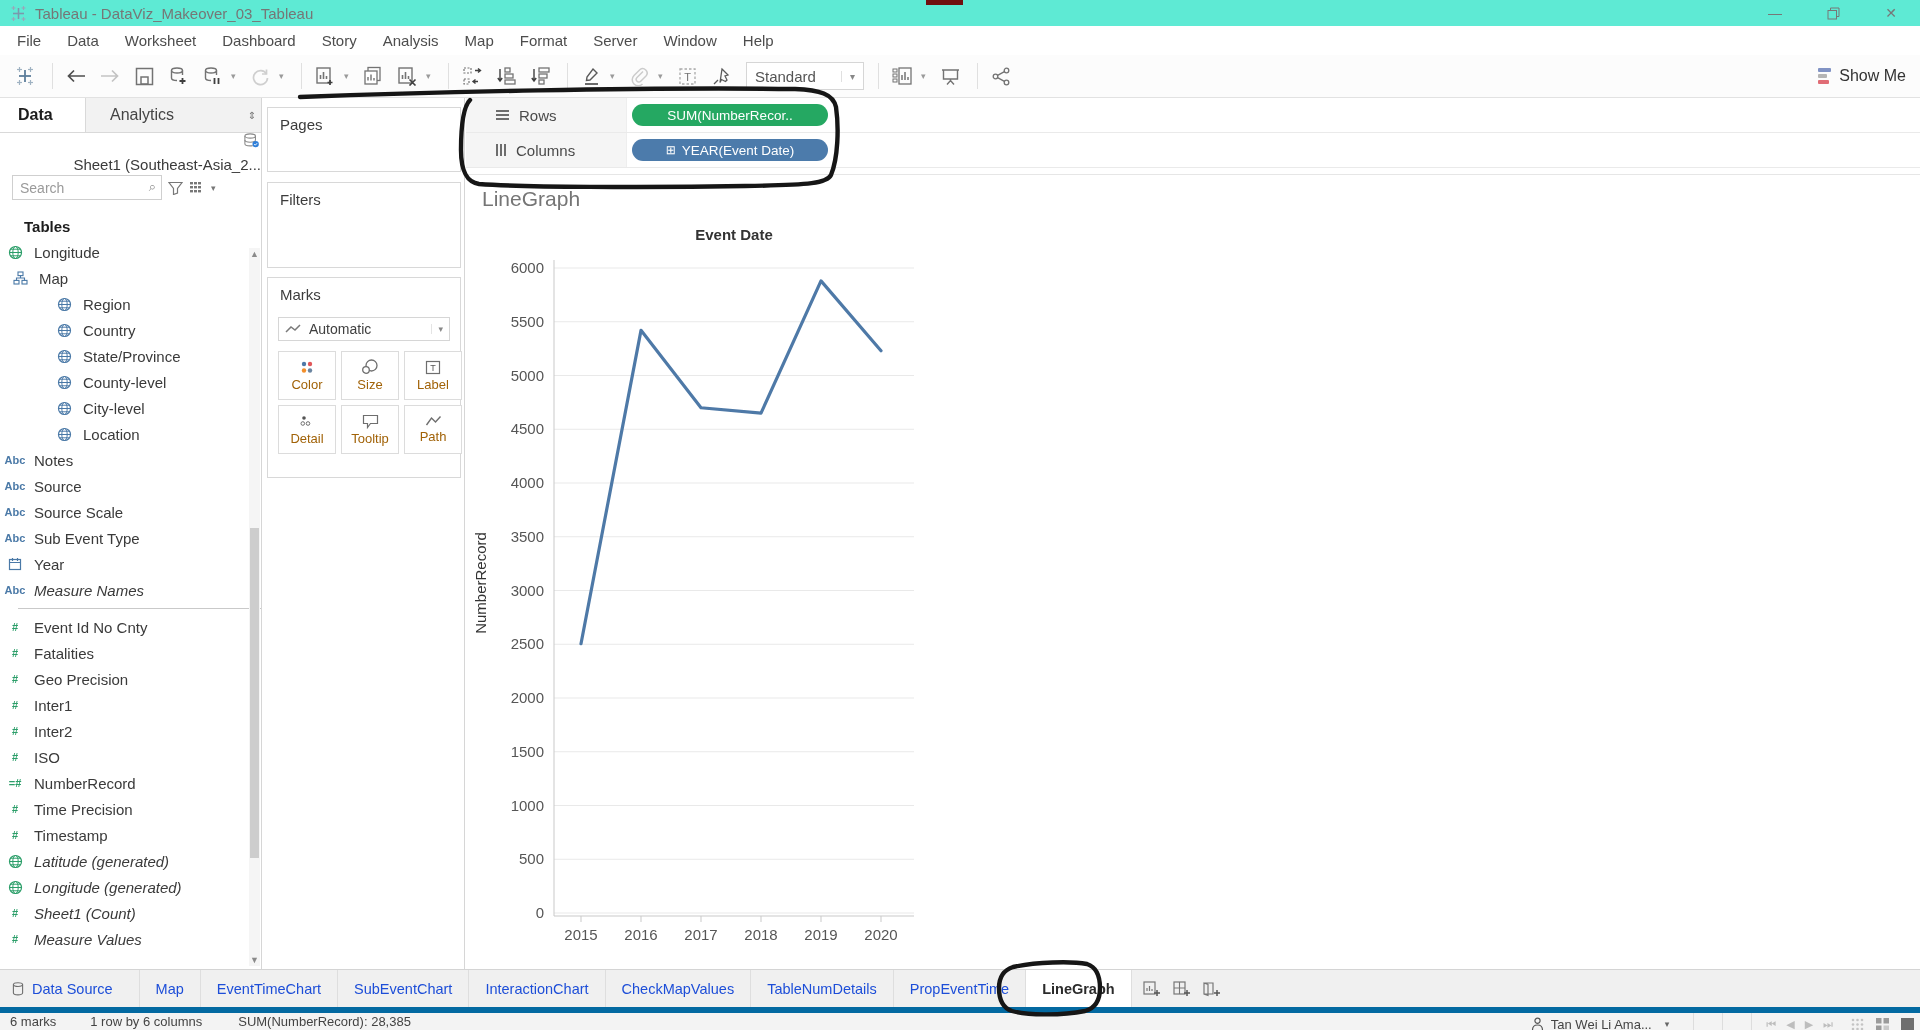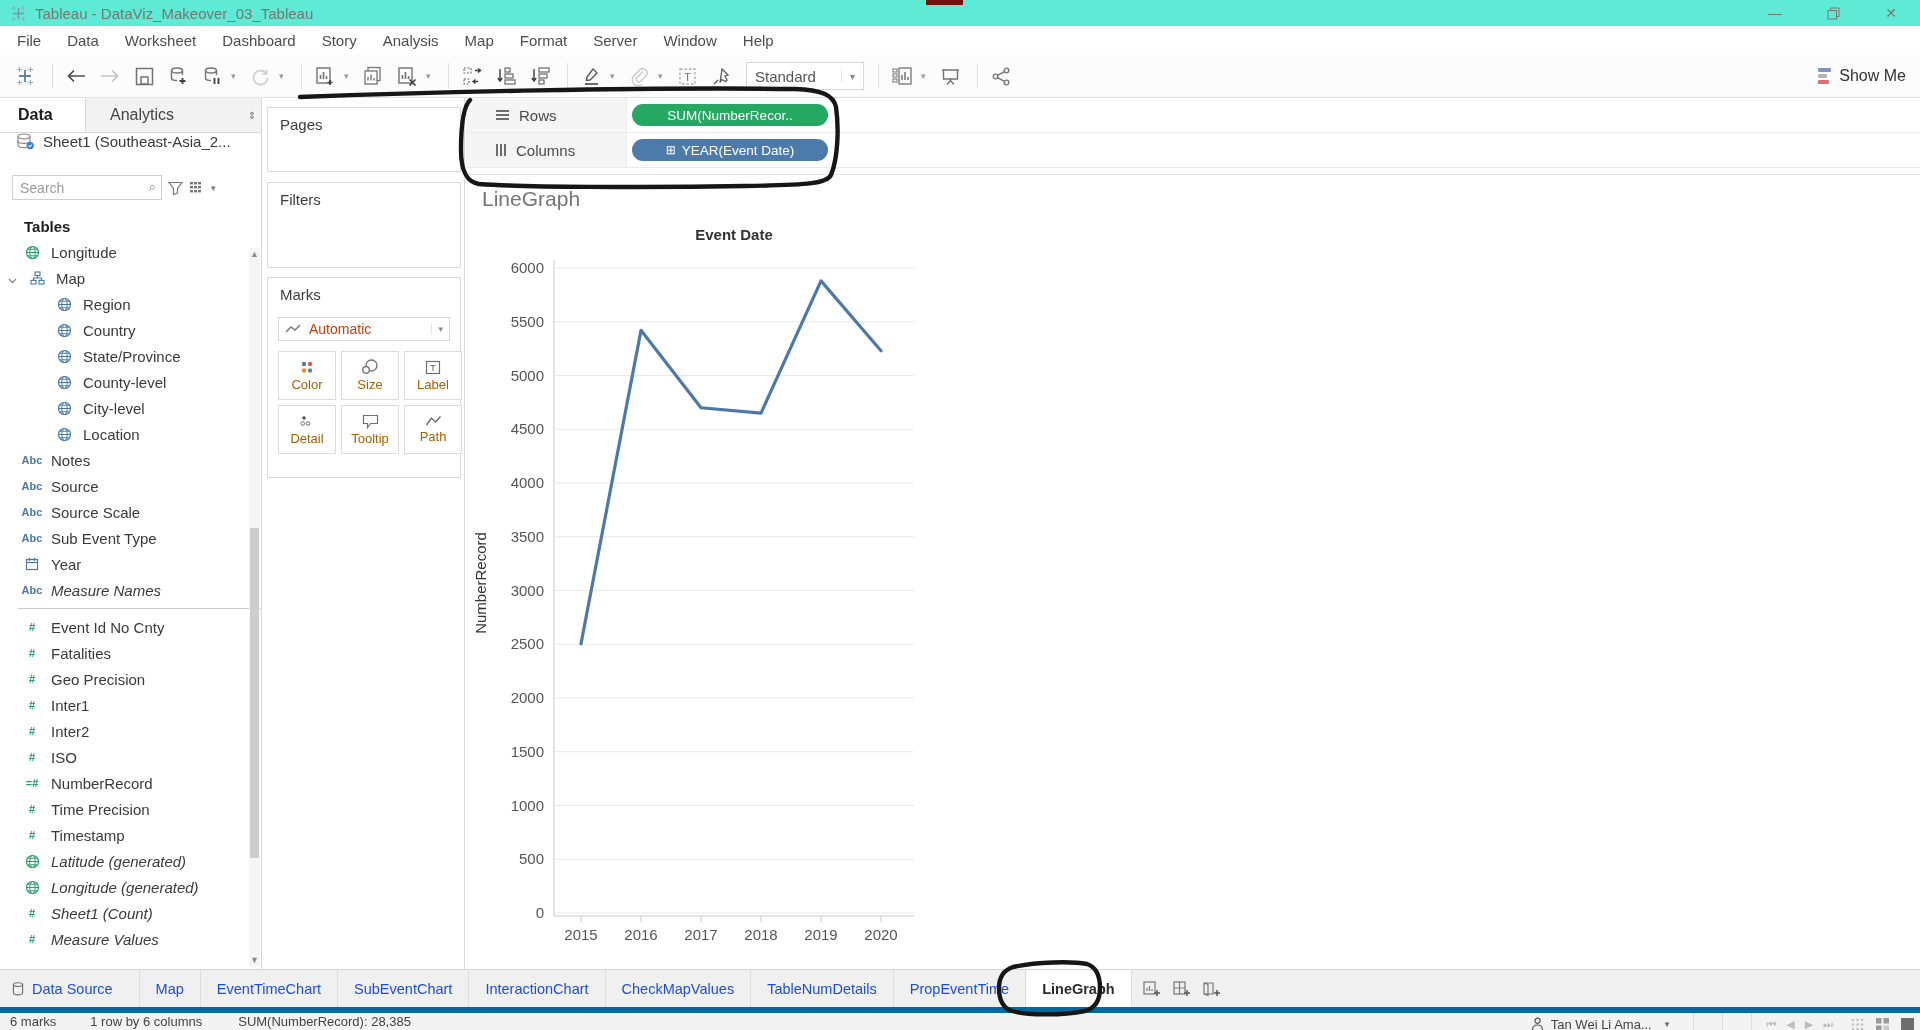--- a/index.html
+++ b/index.html
@@ -29,30 +29,30 @@
   .showme { position:absolute; right:14px; top:0; height:42px; display:flex; align-items:center; gap:8px; font-size:16px; color:#333; }
   .showme-icon { display:flex; flex-direction:column; gap:2px; }
   .showme-icon i { display:block; height:4px; border-radius:1px; }
 
   
   .datapane { position:absolute; left:0; top:98px; width:262px; height:871px; background:#fff; border-right:1px solid #d6d6d6; }
   .pane-tabs { display:flex; height:35px; border-bottom:1px solid #d9d9d9; }
   .pane-tab-data { width:86px; display:flex; align-items:center; padding-left:18px; font-size:16px; font-weight:bold; color:#1c1c1c; background:#fff; border-right:1px solid #d9d9d9; }
   .pane-tab-analytics { flex:1; display:flex; align-items:center; padding-left:24px; font-size:16px; color:#444; background:#f2f2f2; }
   .pane-splitter { width:18px; display:flex; align-items:center; justify-content:center; background:#f2f2f2; color:#777; font-size:10px; }
-  .ds-row { display:flex; align-items:flex-start; gap:8px; height:40px; padding-left:16px; font-size:15px; color:#3a3a3a; }
+  .ds-row { display:flex; align-items:flex-end; gap:8px; height:40px; padding-left:16px; font-size:15px; color:#3a3a3a;flex-direction:column; }
   .search-row { display:flex; align-items:center; padding:2px 6px 8px 12px; gap:6px; }
   .search-box { position:relative; width:150px; }
   .search-box input { width:150px; height:25px; border:1px solid #cfcfcf; font-size:14px; color:#7f1d1d; padding:0 22px 0 7px; font-family:"Liberation Sans",sans-serif; }
   .search-box input::placeholder { color:#9a9a9a; }
   .search-glyph { position:absolute; right:6px; top:4px; color:#8a8a8a; font-size:13px; }
   .mini-icon { color:#777; display:flex; align-items:center; }
   .tables-header { padding:10px 0 4px 24px; font-size:15px; font-weight:bold; color:#1c1c1c; }
   .field-list { position:relative; height:714px; overflow:hidden; }
-  .field-row { display:flex; align-items:center; height:26px; padding-left:22px; gap:9px; font-size:15px; color:#3a3a3a; }
+  .field-row { display:flex; align-items:center; height:26px; padding-left:5px; gap:9px; font-size:15px; color:#3a3a3a; }
   .field-row.indent1 { padding-left:44px;margin-left:10px; }
   .field-row .chev { width:10px; margin-left:-14px; color:#888; }
   .field-label.italic { font-style:italic; }
   .field-divider { border-top:1px solid #c9c9c9; margin:5px 0 5px 18px; }
   .ficon { width:20px; display:flex; justify-content:center; align-items:center; flex:none; }
   .ficon.text { font-size:11px; font-weight:bold; letter-spacing:0; }
   .ficon.blue { color:#4a79a7; } .ficon.green { color:#2b9e69; }
   .vscroll { position:absolute; right:1px; top:150px; width:11px; height:718px; background:#f5f5f5; }
   .vscroll .up, .vscroll .down { position:absolute; left:0; width:11px; height:12px; color:#8a8a8a; font-size:9px; text-align:center; line-height:12px; }
   .vscroll .up { top:0; } .vscroll .down { bottom:0; }
@@ -60,21 +60,21 @@
 
   
   .cardspane { position:absolute; left:263px; top:98px; width:202px; height:871px; background:#fff; border-right:1px solid #d6d6d6; }
   .card { position:absolute; left:4px; width:194px; border:1px solid #d8d8d8; background:#fff; }
   .card-label { padding:8px 0 0 12px; font-size:15px; color:#3c3c3c; }
   .card.pages   { top:9px;  height:65px; }
   .card.filters { top:84px; height:86px; }
   .card.marks   { top:179px; height:201px; }
   .marktype { display:flex; align-items:center; margin:14px 10px 8px 10px; height:24px; border:1px solid #d6d6d6; padding:0 6px; gap:8px; }
   .marktype .zig { color:#7a7a7a; }
-  .marktype .val { flex:1; font-size:14px; color:#c2410c; }
+  .marktype .val { flex:1; font-size:14px; color:#404040; }
   .marktype .caret { color:#888; font-size:9px; border-left:1px solid #e4e4e4; padding-left:6px; }
   .mark-grid { display:grid; grid-template-columns:repeat(3,58px); grid-auto-rows:49px; gap:5px; padding:2px 0 0 10px; }
   .mark-btn { border:1px solid #dcdcdc; background:#fff; display:flex; flex-direction:column; align-items:center; justify-content:center; gap:2px; }
   .mark-btn span { font-size:13px; color:#a16207; }
 
   
   .sheetarea { position:absolute; left:466px; top:98px; width:1454px; height:871px; background:#fff; }
   .shelf { display:flex; align-items:center; height:35px; border-bottom:1px solid #eaeaea; }
   .shelf-label { width:161px; height:100%; background:#f5f5f5; display:flex; align-items:center; gap:10px; padding-left:30px; font-size:15px; color:#4a4a4a; border-right:1px solid #eee; }
   .shelf-body { flex:1; height:100%; display:flex; align-items:center; padding-left:5px; }

